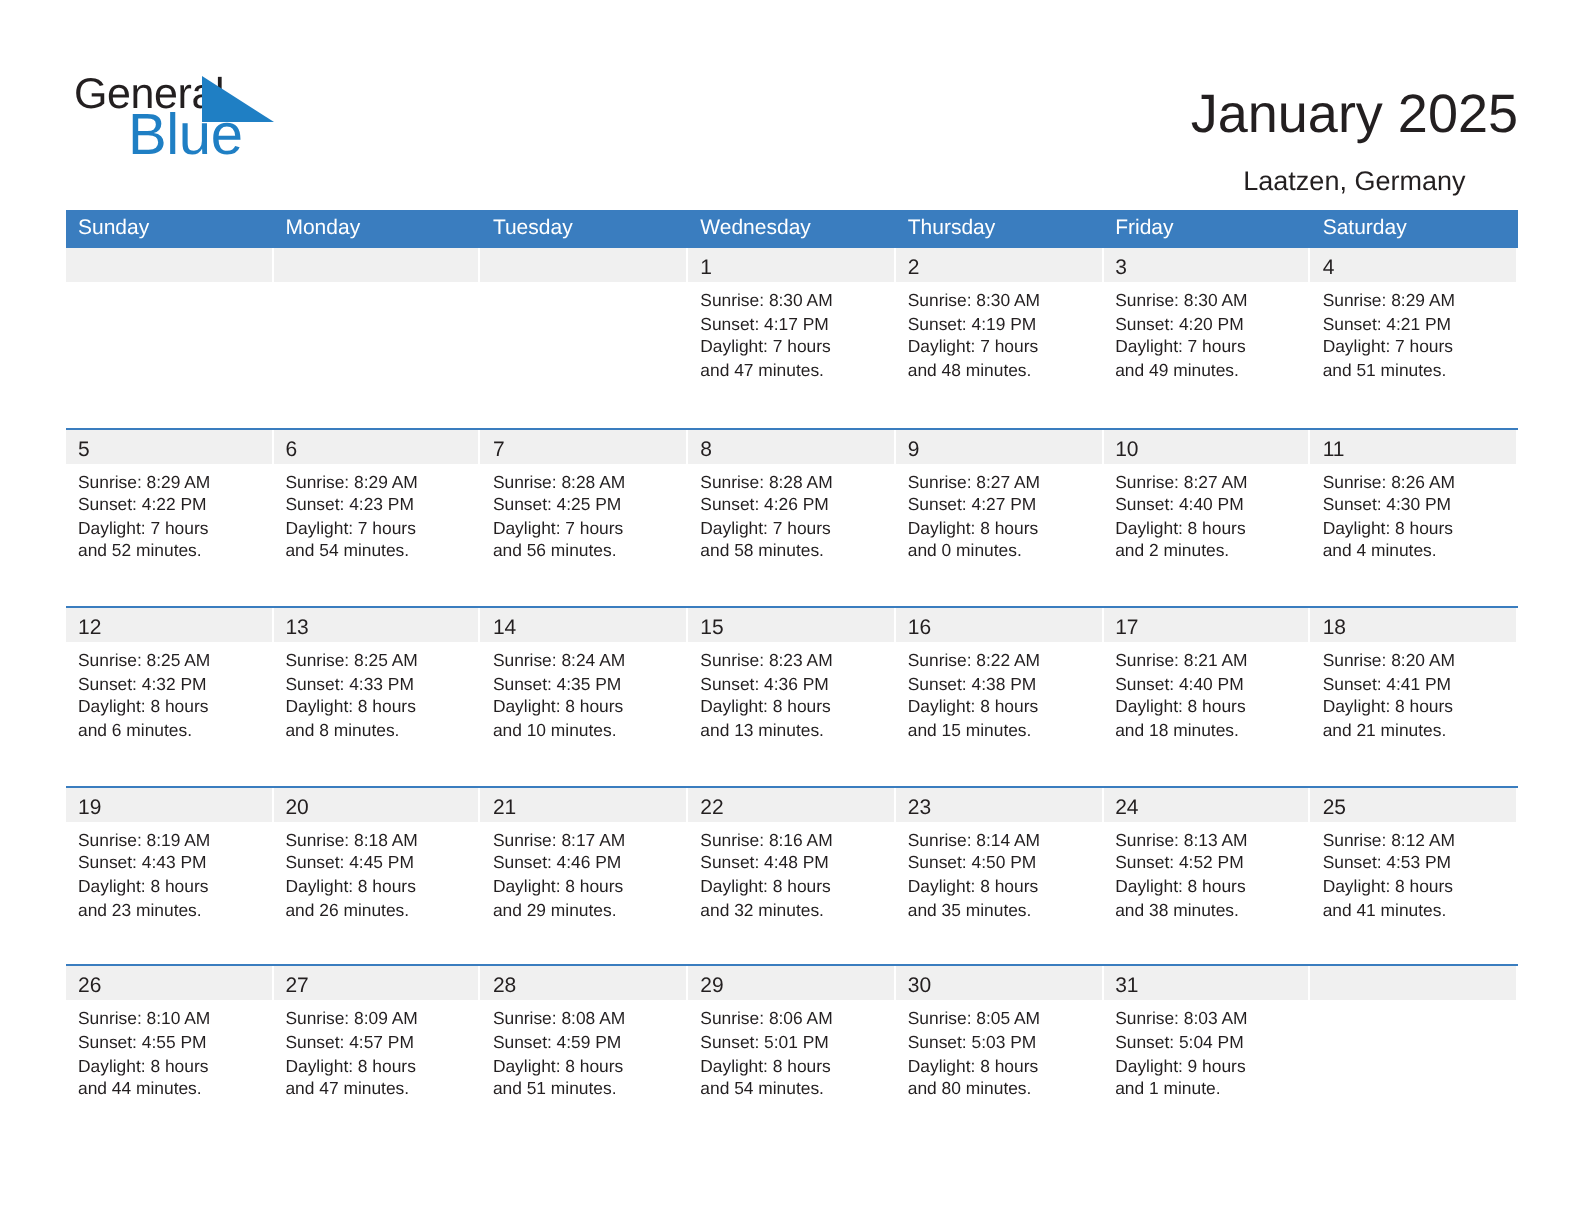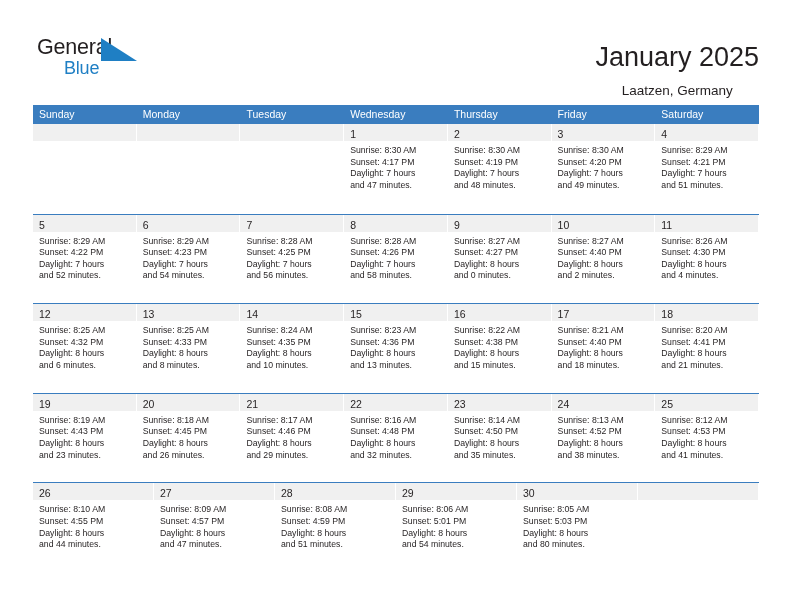--- a/index.html
+++ b/index.html
@@ -45,21 +45,21 @@
     font-size: 21.5px;
     letter-spacing: -0.2px;
     color: #231f20;
     line-height: 26px;
     white-space: nowrap;
   }
   .logo-blue {
     position: absolute;
     left: 27px;
     top: 21px;
-    font-size: 18px;
+    font-size: 29px;
     letter-spacing: -0.2px;
     color: #1f7fc4;
     line-height: 26px;
     white-space: nowrap;
   }
   .logo-tri {
     position: absolute;
     left: 64px;
     top: 4px;
     width: 36px;
@@ -491,20 +491,29 @@
       </div>
       <div class="day-cell">
         <div class="numband"><span class="daynum">30</span></div>
         <div class="details">
           <div>Sunrise: 8:05 AM</div>
           <div>Sunset: 5:03 PM</div>
           <div>Daylight: 8 hours</div>
           <div>and 80 minutes.</div>
         </div>
       </div>
+      <div class="day-cell">
+        <div class="numband"><span class="daynum">31</span></div>
+        <div class="details">
+          <div>Sunrise: 8:03 AM</div>
+          <div>Sunset: 5:04 PM</div>
+          <div>Daylight: 9 hours</div>
+          <div>and 1 minute.</div>
+        </div>
+      </div>
       <div class="day-cell empty">
         <div class="numband"><span class="daynum"></span></div>
         <div class="details">
           <div></div>
           <div></div>
           <div></div>
           <div></div>
         </div>
       </div>
     </div>

